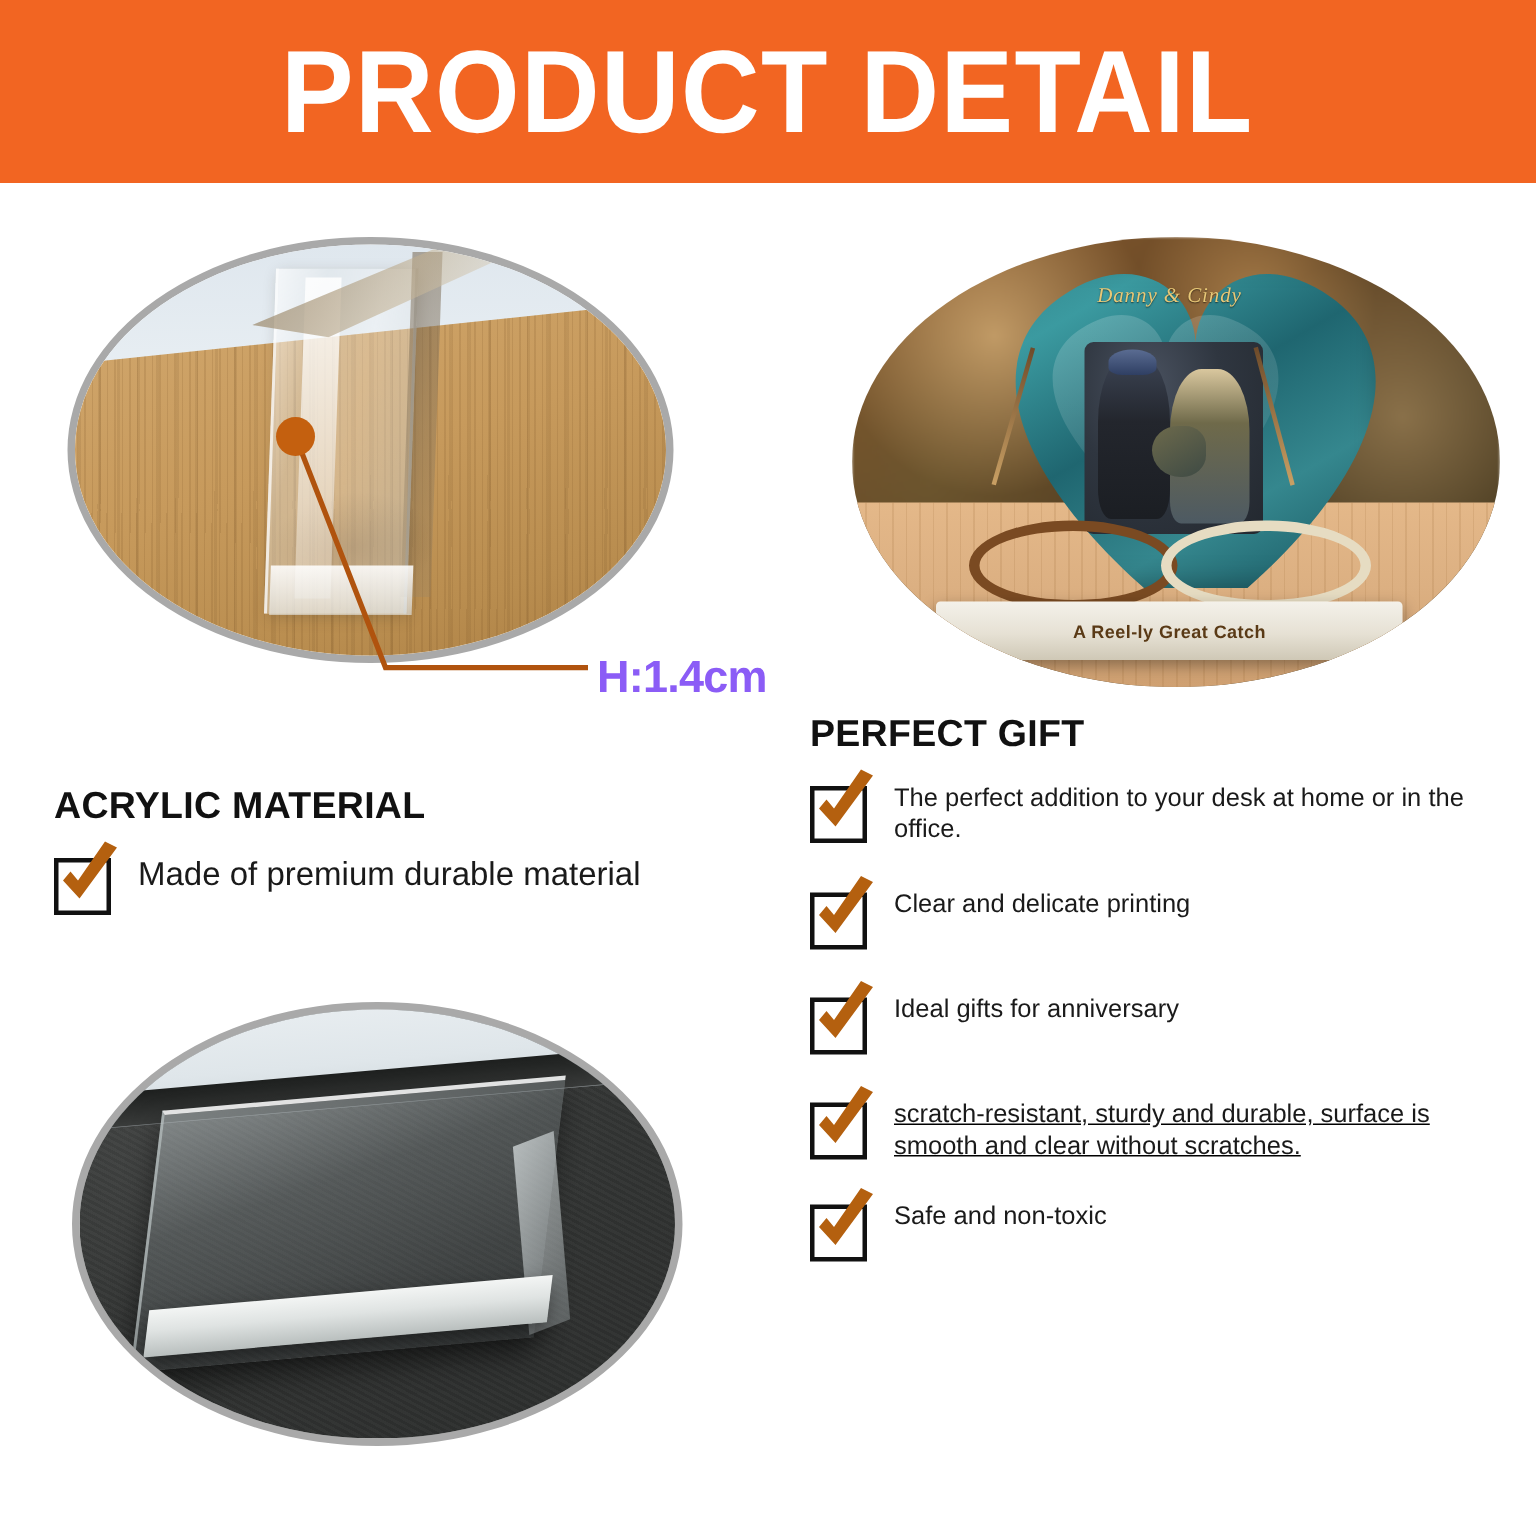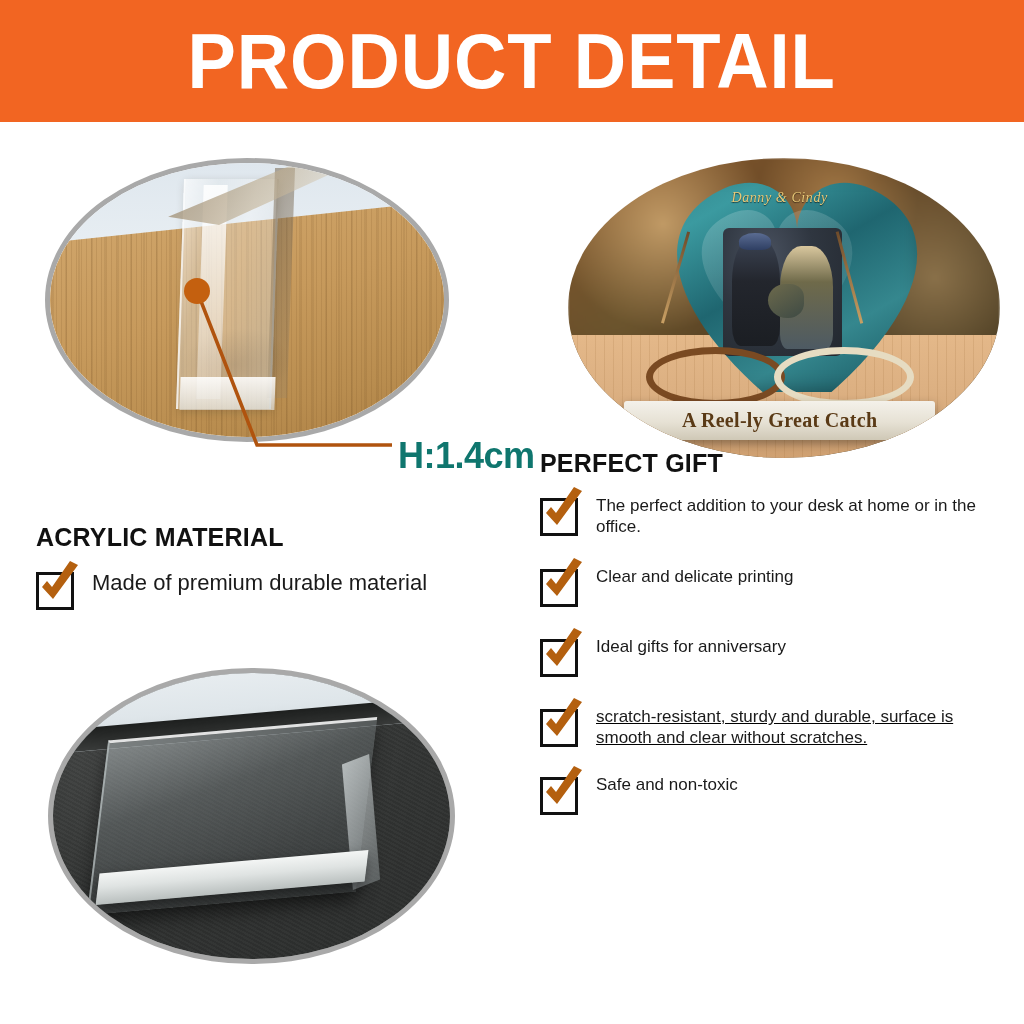--- a/index.html
+++ b/index.html
@@ -264,42 +264,42 @@
   .pr-base {
     position:absolute; left:13%; bottom:6%; width:72%; height:13%;
     background: linear-gradient(180deg,#f4f1ea 0%, #e6e1d4 55%, #cfc8b6 100%);
     border-radius:3px;
     box-shadow: 0 4px 10px rgba(0,0,0,0.35);
     display:flex; align-items:center; justify-content:center;
     z-index:6;
   }
   .pr-base-text {
     color:#5a3a16;
-    font-family:Liberation Serif, serif;
+    font-family:Liberation Sans, sans-serif;
     font-weight:bold;
-    font-size:20px;
+    font-size:12px;
     letter-spacing:0.3px;
     white-space:nowrap;
   }
 
   
   #callout-thickness { position:absolute; left:0; top:0; width:1024px; height:1024px; pointer-events:none; }
   .callout-label {
     position:absolute;
     left: 398px; top: 435px;
-    color:#0f766e;
+    color:#8b5cf6;
     font-weight:bold;
-    font-size: 36px;
+    font-size: 30px;
     letter-spacing:-0.5px;
     white-space:nowrap;
   }
 
   
   .col-left  { position:absolute; left: 36px;  top: 495px; width: 480px; margin-top: 28px; }
-  .col-right { position:absolute; left: 540px; top: 449px; width: 462px; }
+  .col-right { position:absolute; left: 540px; top: 475px; width: 462px; }
 
   .section-heading {
     font-weight:bold;
     font-size: 25px;
     color:#111111;
     letter-spacing:0.2px;
     margin-bottom: 18px;
     text-transform: uppercase;
   }
   .feature-list { list-style:none; }

